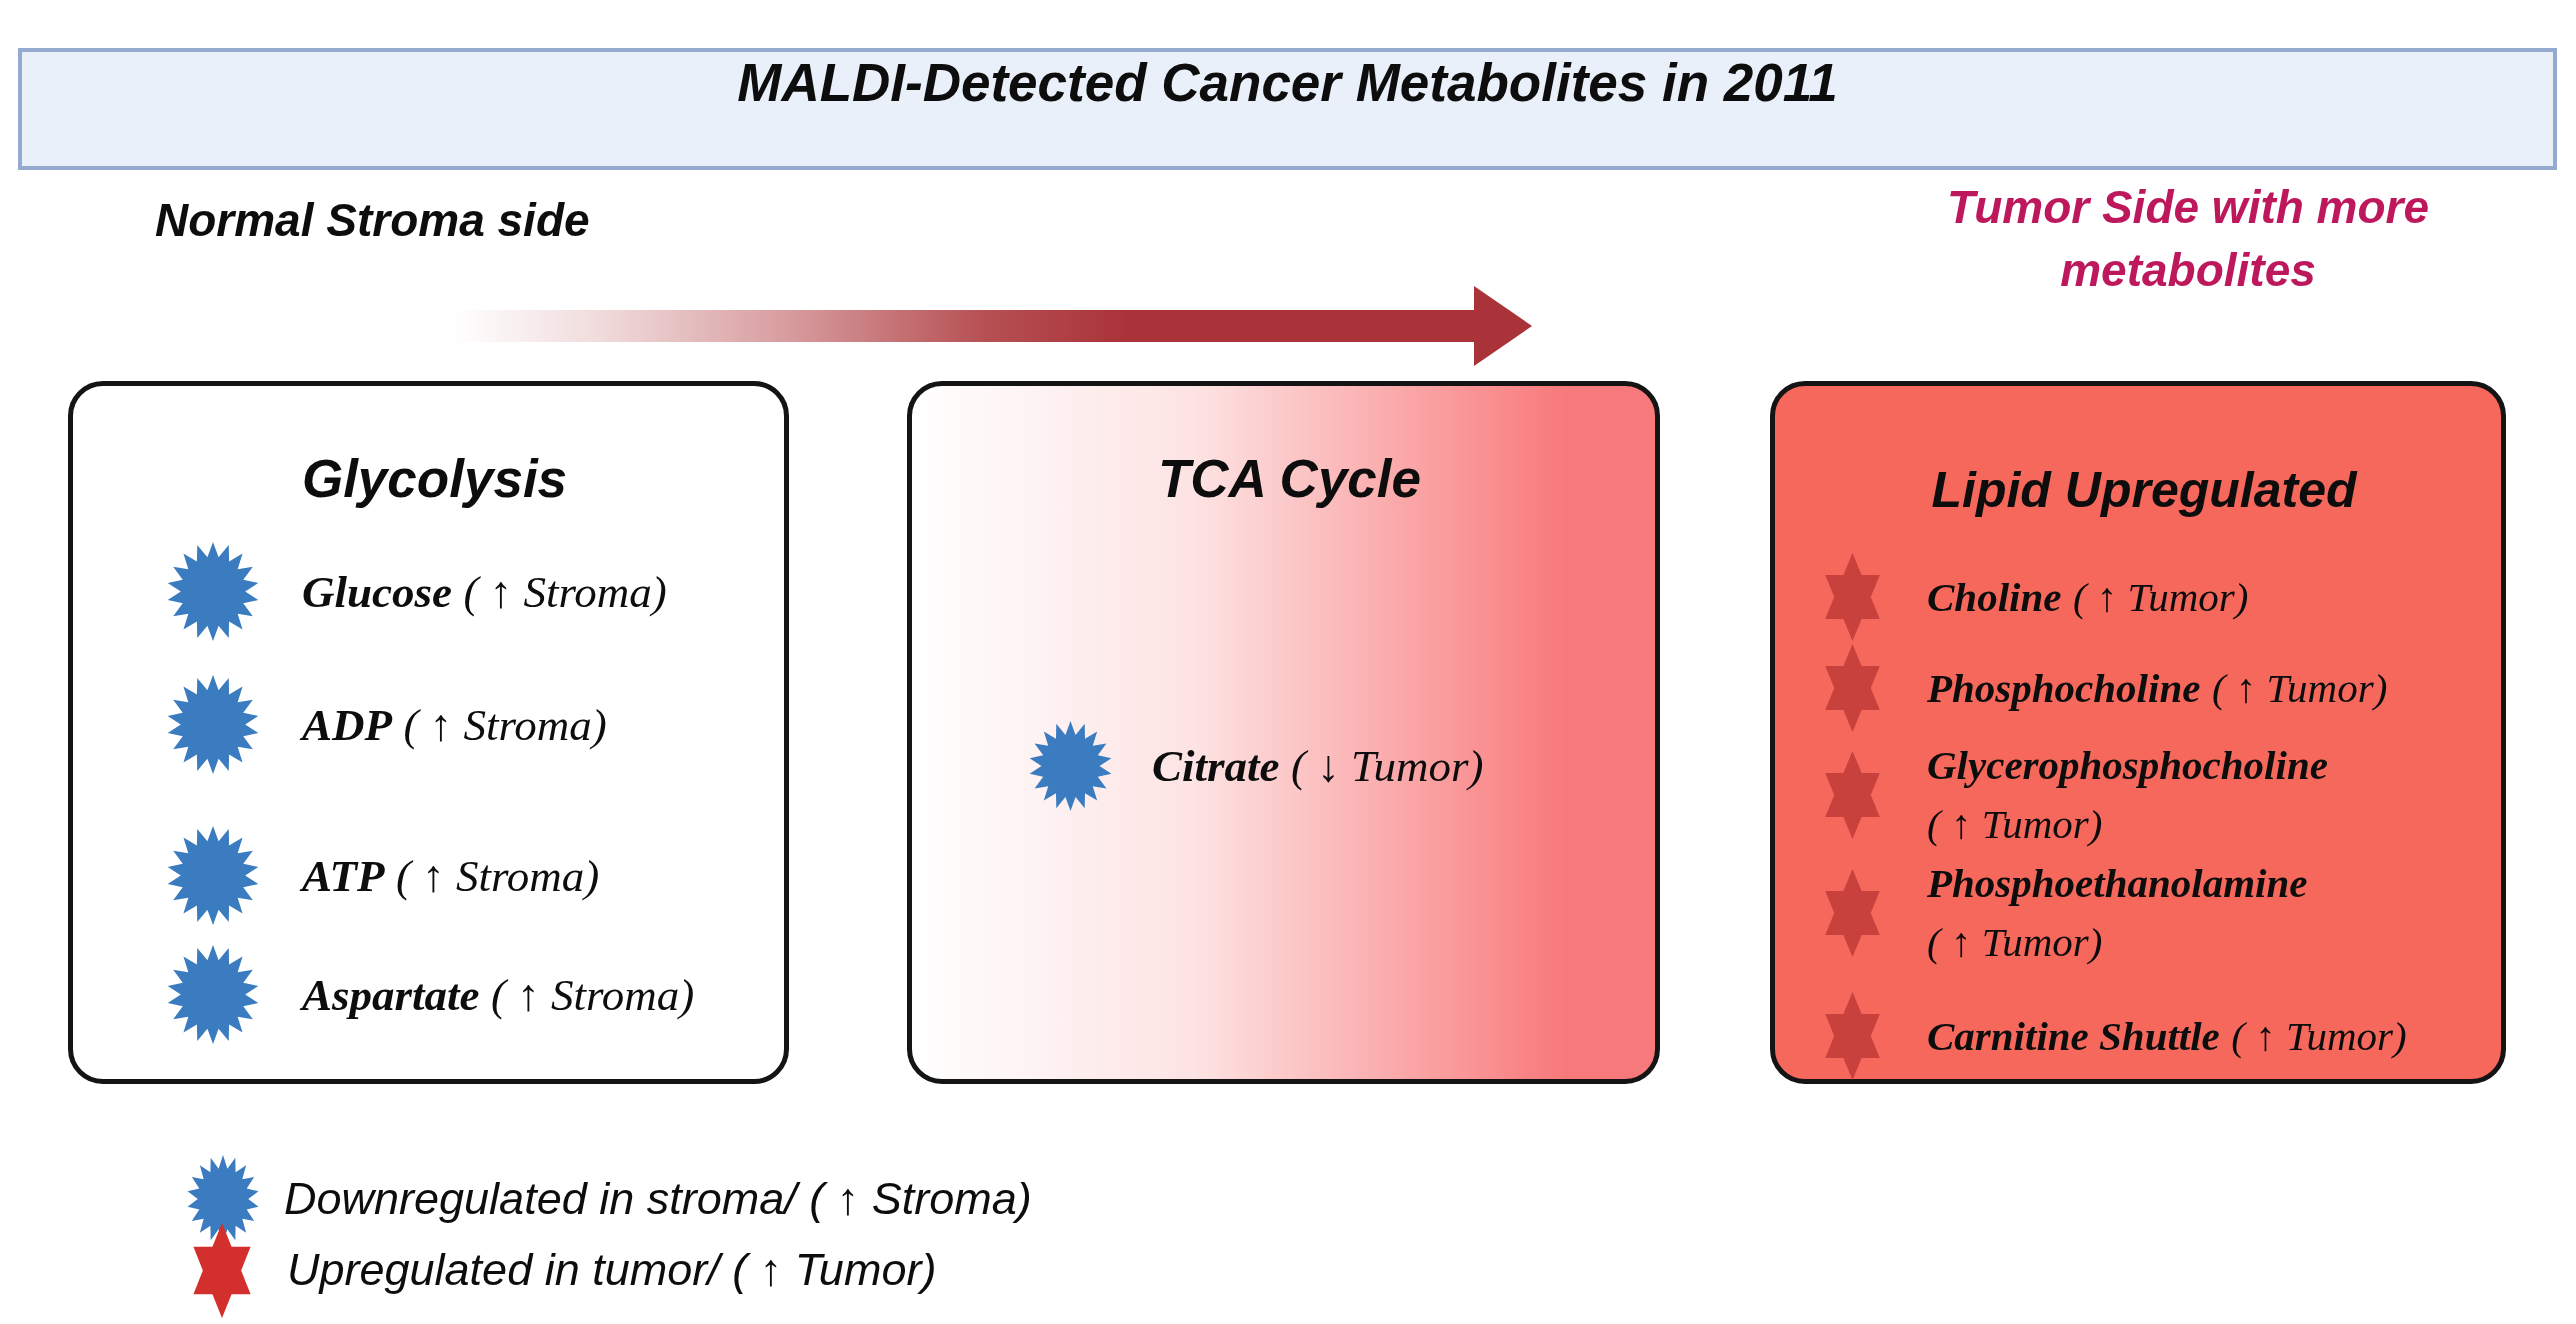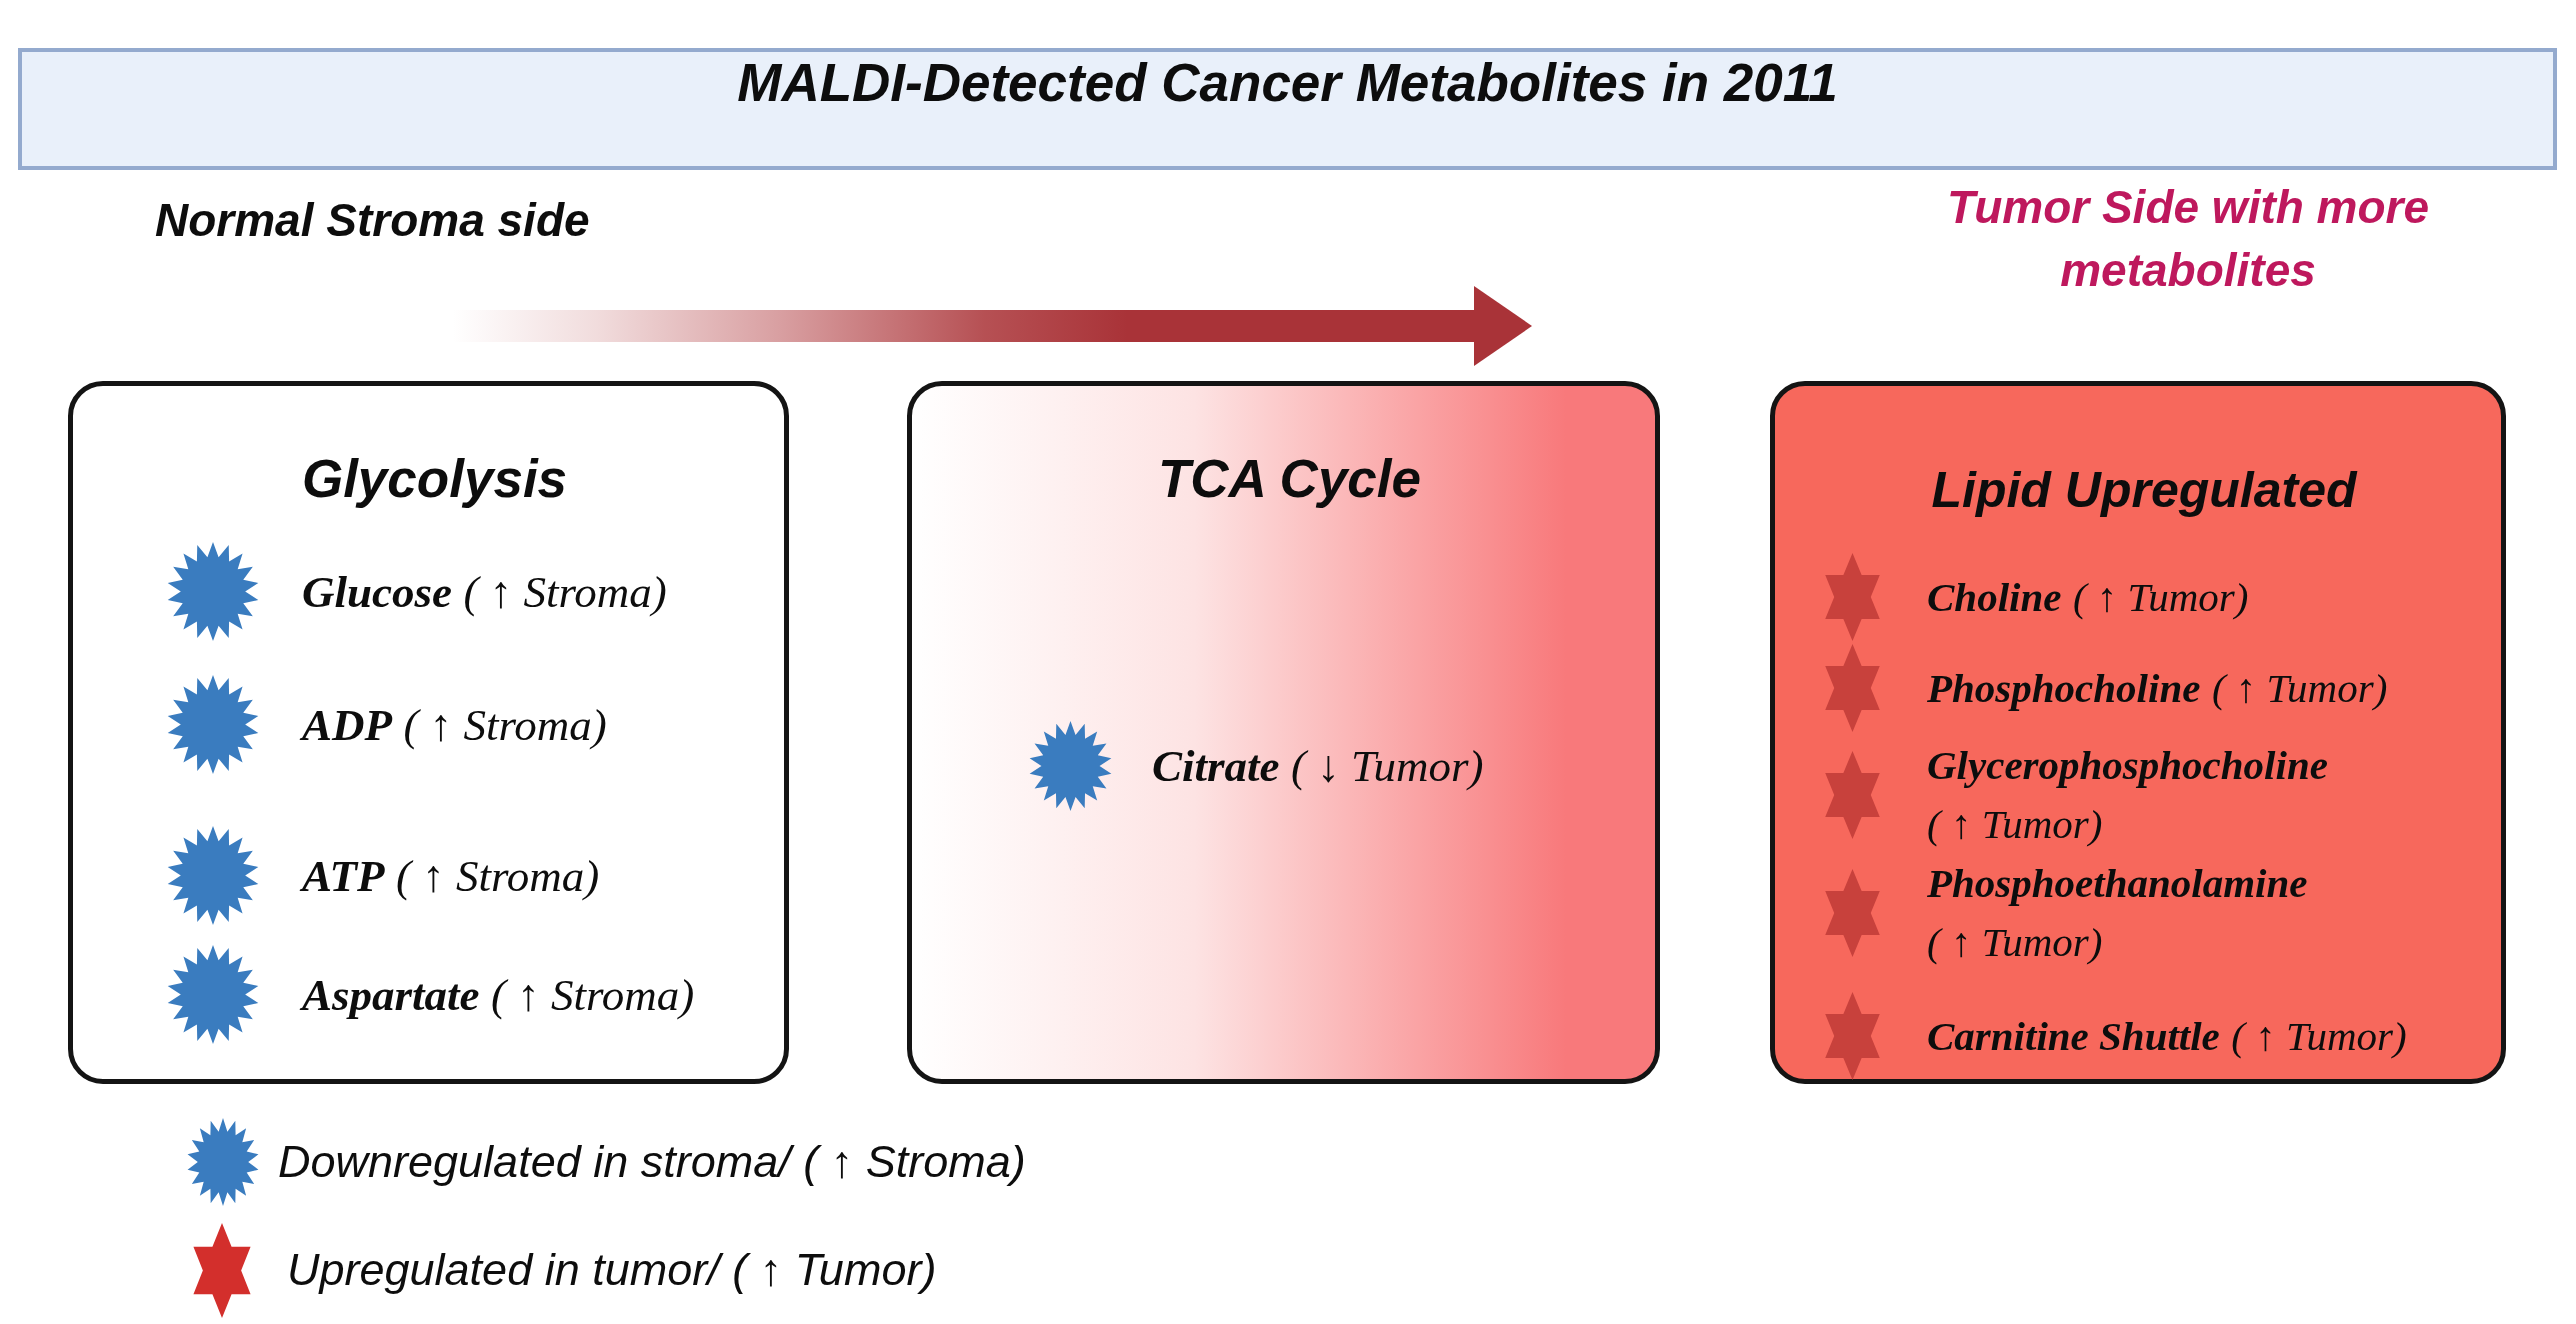--- a/index.html
+++ b/index.html
@@ -93,21 +93,21 @@
   .star-dark polygon{fill:#C8413C;}
   .star-bright polygon{fill:#D32F2C;}
   .icon-burst-item{width:92px;height:99px;}
   .icon-burst-tca{width:83px;height:90px;}
   .icon-star-item{width:63px;height:88px;}
   .icon-burst-legend{width:72px;height:88px;}
   .icon-star-legend{width:66px;height:95px;}
 
   
   .legend-row{position:absolute;display:flex;align-items:center;}
-  .legend-row-0{left:187px;top:1118px;height:88px;column-gap:19px;}
+  .legend-row-0{left:187px;top:1155px;height:88px;column-gap:25px;}
   .legend-row-1{left:189px;top:1222px;height:96px;column-gap:32px;}
   .legend-label{font-size:45px;font-style:italic;color:#0d0d0d;white-space:nowrap;}
 </style>
 </head>
 <body>
 
 <div class="canvas">
 
   <div class="banner">
     <div class="banner-title">MALDI-Detected Cancer Metabolites in 2011</div>

